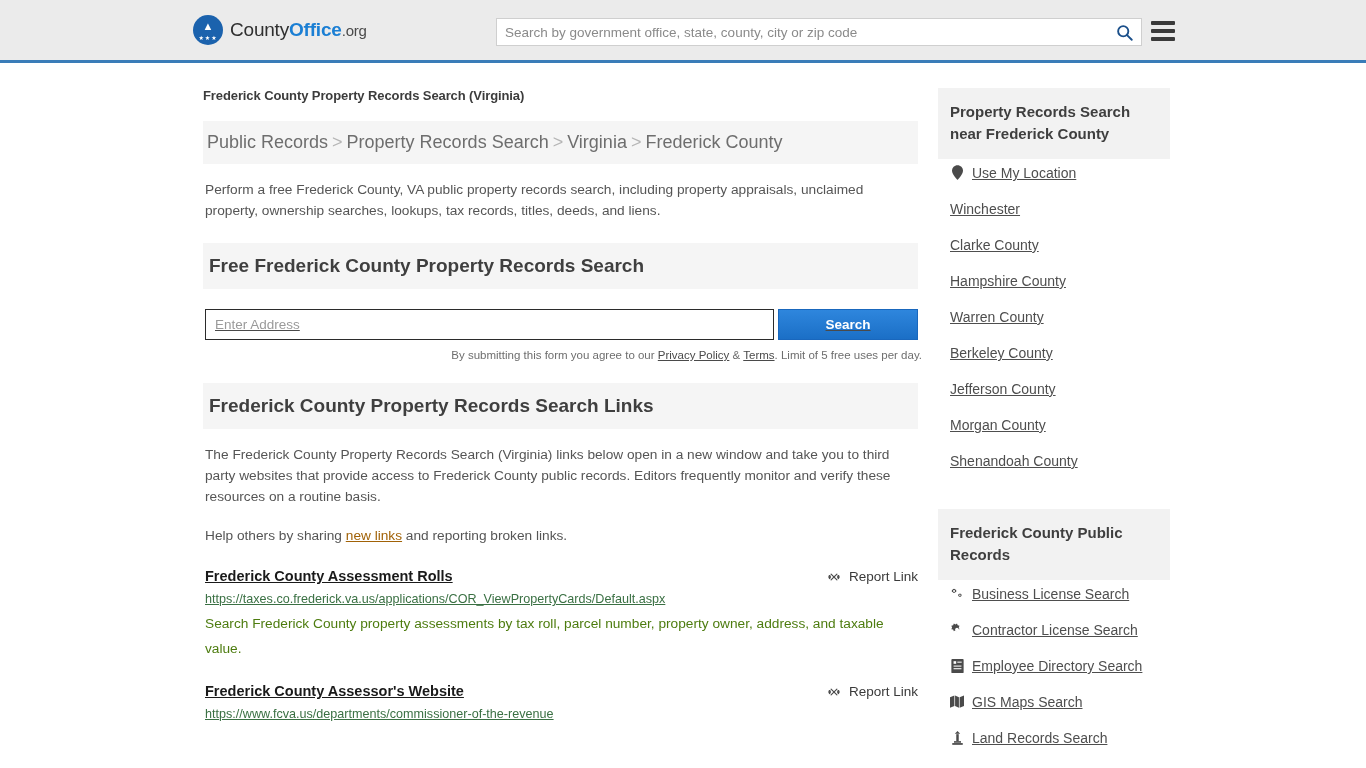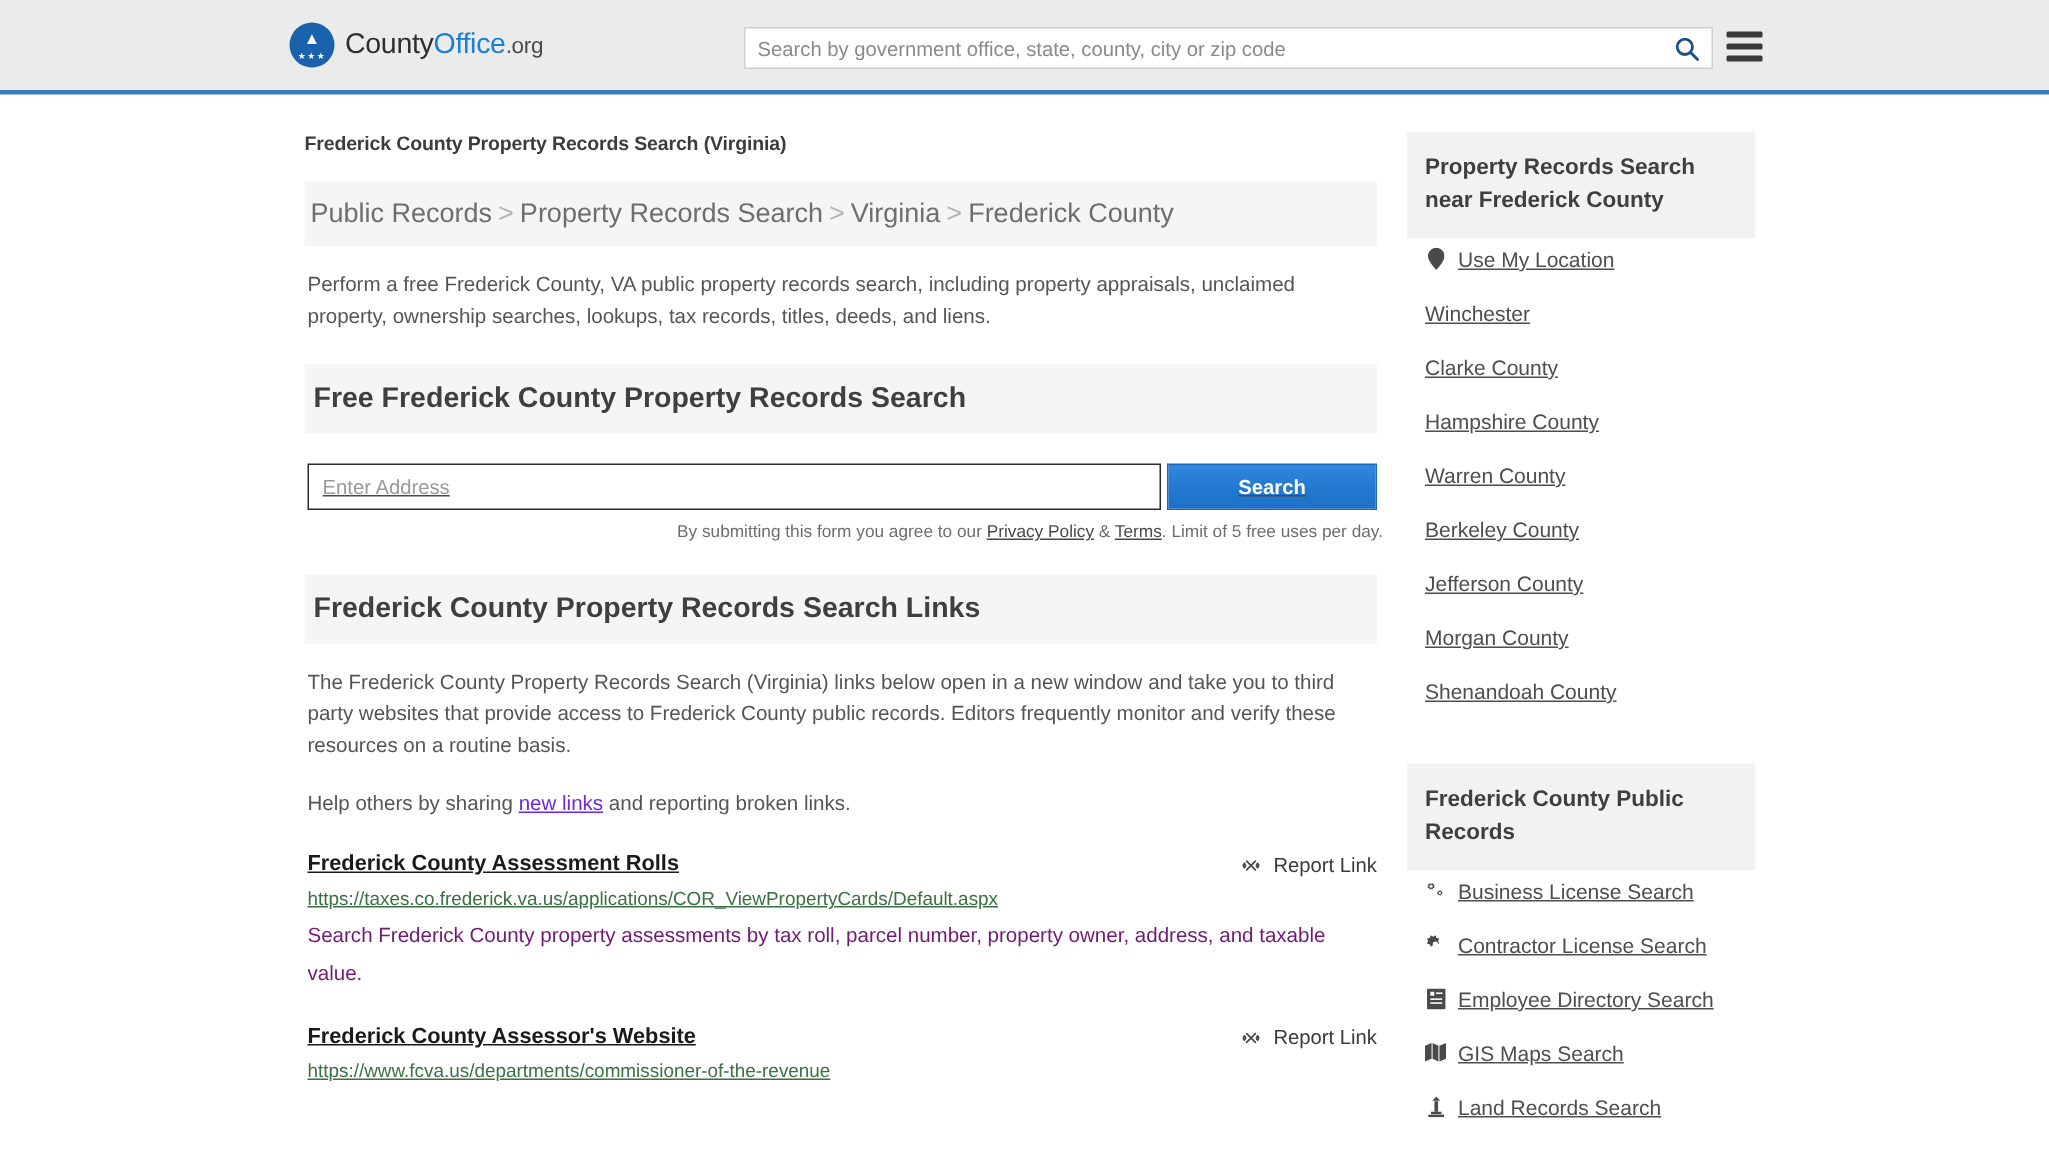--- a/index.html
+++ b/index.html
@@ -44,21 +44,21 @@
     text-align:center; color:#ffffff;
     font-size:6px; letter-spacing:1px; line-height:6px;
   }
   .logo-text {
     margin-left:7px;
     font-size:19px;
     letter-spacing:-0.2px;
     white-space:nowrap;
   }
   .logo-text .t1 { color:#2f2f2f; }
-  .logo-text .t2 { color:#1b7fd4; font-weight:normal; }
+  .logo-text .t2 { color:#1b7fd4; font-weight:bold; }
   .logo-text .t3 { color:#4a4a4a; font-size:15px; }
 
   .search-box {
     position:absolute; left:496px; top:18px;
     width:646px; height:28px;
     background:#ffffff;
     border:1px solid #cfcfcf;
     display:flex; align-items:center;
   }
   .search-box input {
@@ -162,21 +162,21 @@
   }
   .fineprint {
     text-align:right;
     font-size:11.5px;
     color:#6e6e6e;
     margin-top:9px;
     width:719px;
   }
   .fineprint a { color:#4a4a4a; text-decoration:underline; }
 
-  .inline-link { color:#6d28d9; text-decoration:underline; }
+  .inline-link { color:#a16207; text-decoration:underline; }
 
   
   .link-item { margin-top:22px; margin-left:2px; position:relative; }
   .link-item .row1 { display:flex; align-items:flex-end; justify-content:space-between; }
   .link-title {
     font-size:14.5px;
     font-weight:bold;
     color:#1a1a1a;
     text-decoration:underline;
     cursor:pointer;
@@ -191,21 +191,21 @@
   .link-url {
     display:block;
     font-size:12.6px;
     color:#3a7043;
     margin-top:8px;
     word-break:break-all;
   }
   .link-desc {
     font-size:13.7px;
     line-height:25px;
-    color:#701a75;
+    color:#4d7c0f;
     margin-top:5px;
     max-width:716px;
   }
 
   
   .panel-head {
     background:#f2f2f2;
     padding:13px 14px 14px 12px;
     font-size:15px;
     font-weight:bold;

